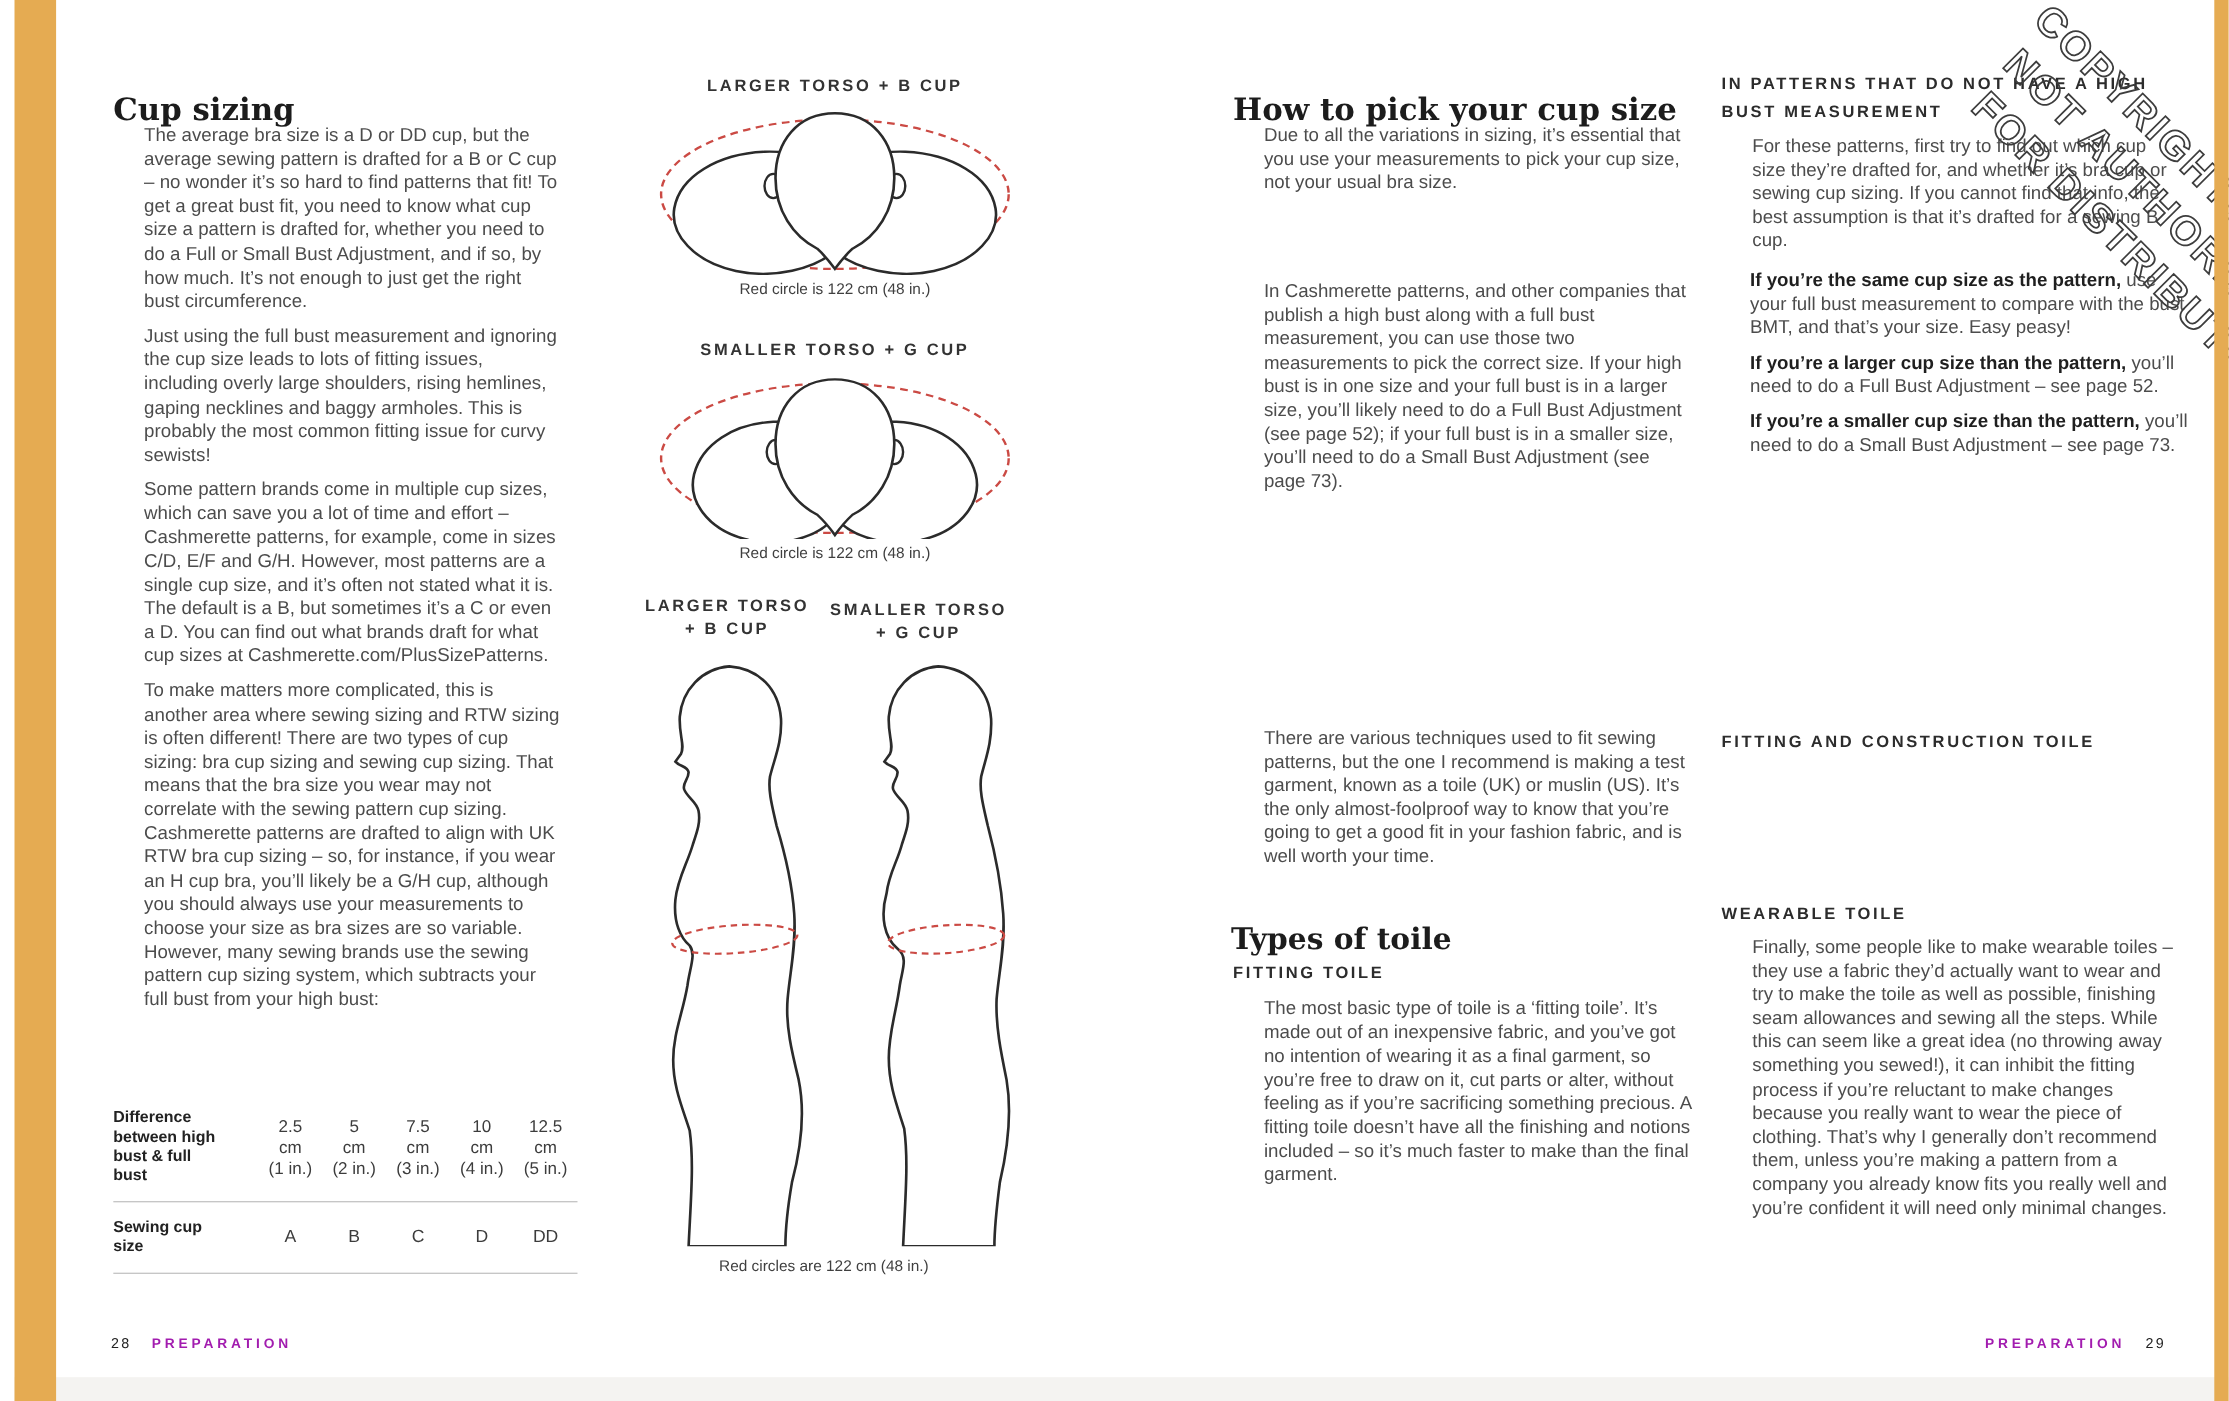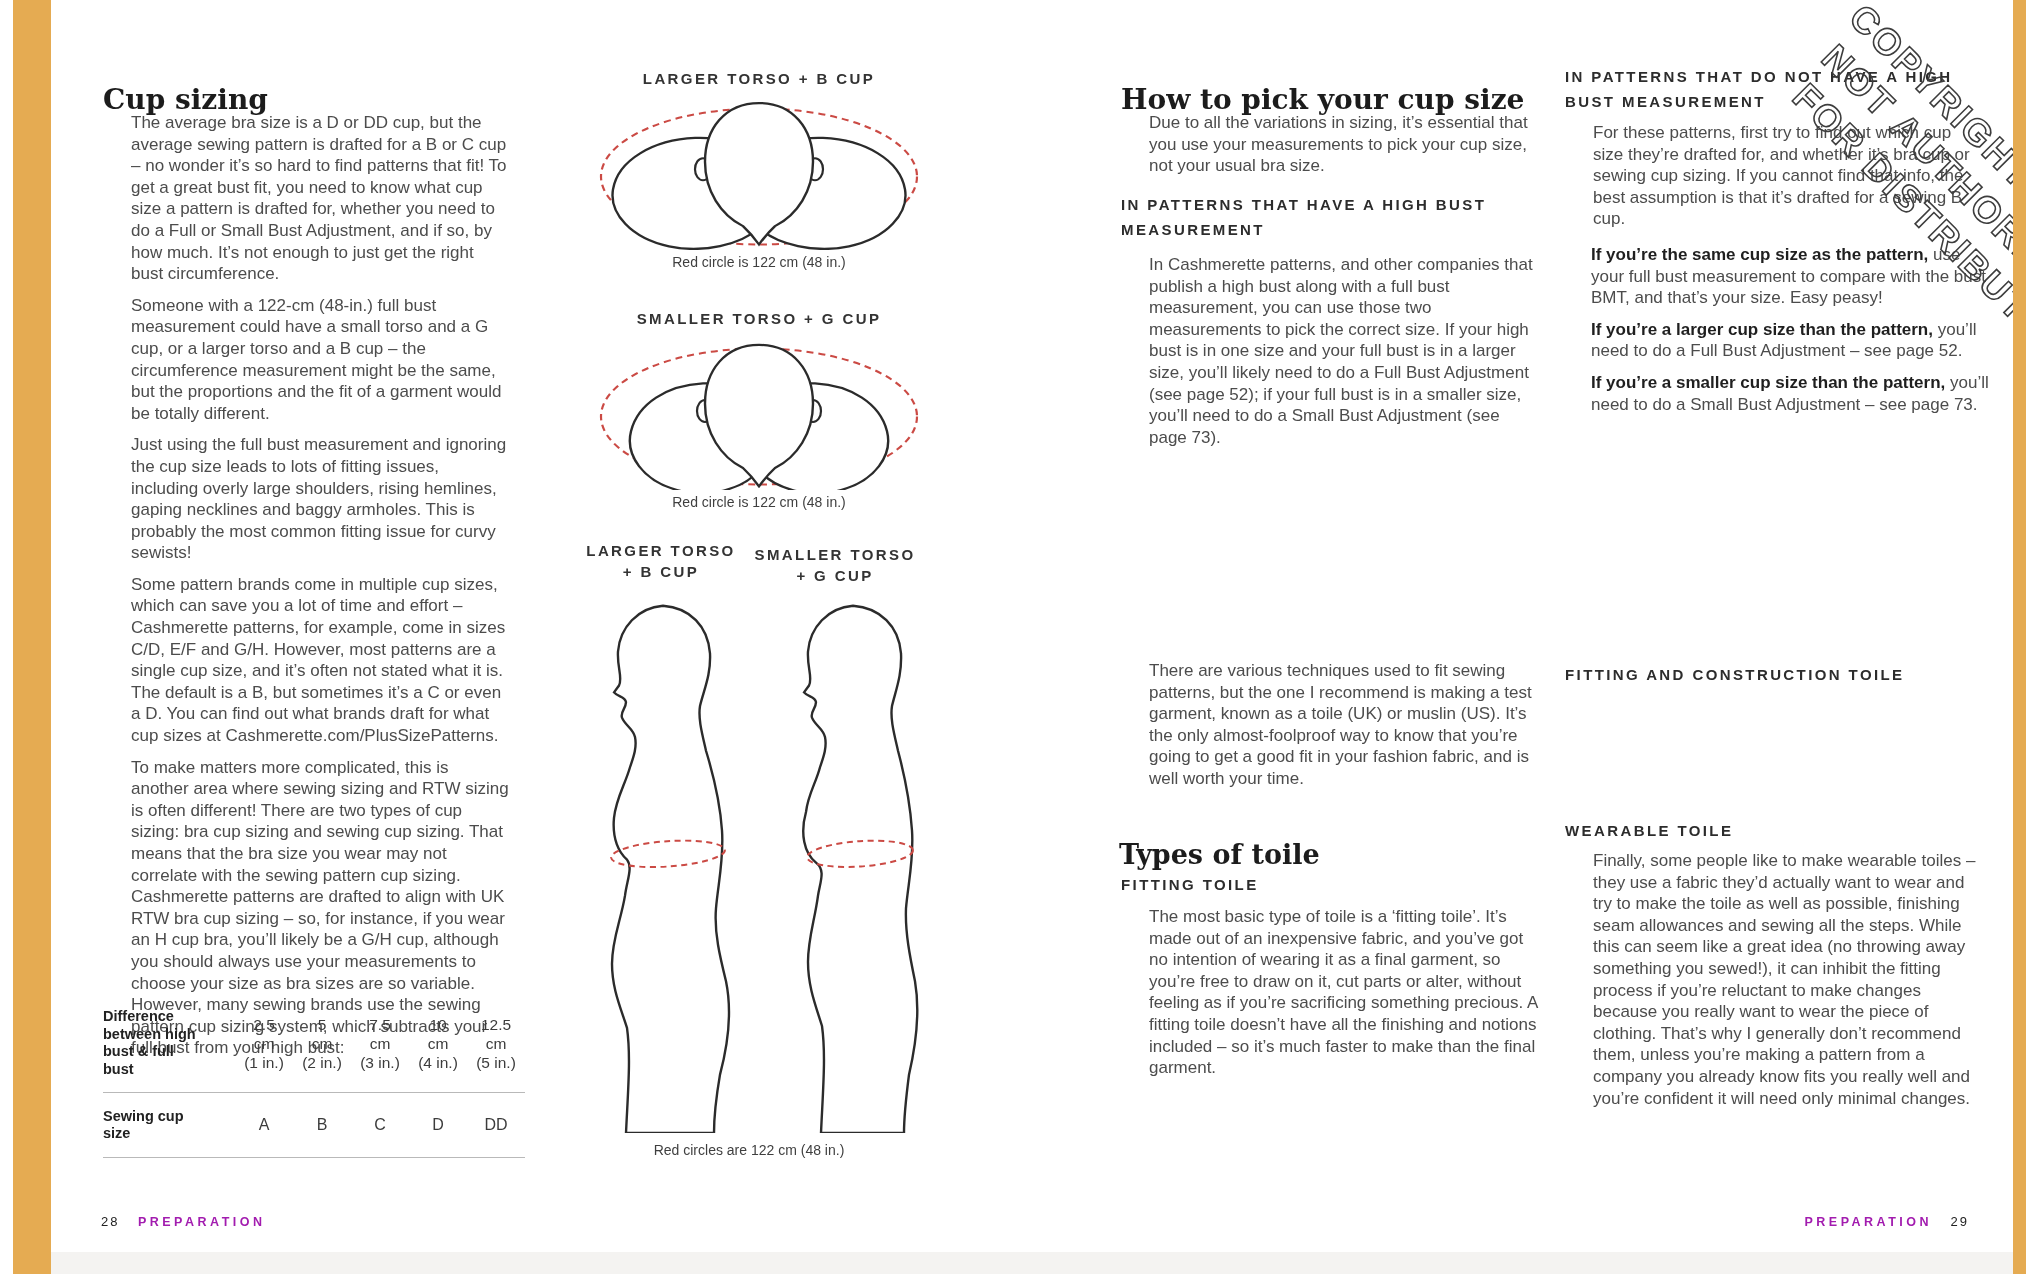--- a/index.html
+++ b/index.html
@@ -40,21 +40,20 @@
 <body>
 
 <div id="canvas">
 
   <div class="bottom-strip"></div>
 
   <h1 class="serif-h h-main abs" style="left:90px;top:66px;">Cup sizing</h1>
 
   <div class="body-t abs" style="left:118px;top:112px;width:378px;">
     <p>The average bra size is a D or DD cup, but the average sewing pattern is drafted for a B or C cup – no wonder it’s so hard to find patterns that fit! To get a great bust fit, you need to know what cup size a pattern is drafted for, whether you need to do a Full or Small Bust Adjustment, and if so, by how much. It’s not enough to just get the right bust circumference.</p>
-    <p>Someone with a 122-cm (48-in.) full bust measurement could have a small torso and a G cup, or a larger torso and a B cup – the circumference measurement might be the same, but the proportions and the fit of a garment would be totally different.</p>
     <p>Just using the full bust measurement and ignoring the cup size leads to lots of fitting issues, including overly large shoulders, rising hemlines, gaping necklines and baggy armholes. This is probably the most common fitting issue for curvy sewists!</p>
     <p>Some pattern brands come in multiple cup sizes, which can save you a lot of time and effort – Cashmerette patterns, for example, come in sizes C/D, E/F and G/H. However, most patterns are a single cup size, and it’s often not stated what it is. The default is a B, but sometimes it’s a C or even a D. You can find out what brands draft for what cup sizes at Cashmerette.com/PlusSizePatterns.</p>
     <p>To make matters more complicated, this is another area where sewing sizing and RTW sizing is often different! There are two types of cup sizing: bra cup sizing and sewing cup sizing. That means that the bra size you wear may not correlate with the sewing pattern cup sizing. Cashmerette patterns are drafted to align with UK RTW bra cup sizing – so, for instance, if you wear an H cup bra, you’ll likely be a G/H cup, although you should always use your measurements to choose your size as bra sizes are so variable. However, many sewing brands use the sewing pattern cup sizing system, which subtracts your full bust from your high bust:</p>
   </div>
 
   <div class="abs" style="left:90px;top:990px;width:422px;">
     <div class="t-row" style="margin-top:14px;min-height:78px;">
       <div class="t-label">Difference between high bust &amp; full bust</div>
       <div class="t-cell">
           <span>2.5</span>
@@ -137,21 +136,20 @@
     <ellipse cx="292" cy="263" rx="53" ry="13" transform="rotate(-4 292 263)" fill="none" stroke="#cb4a44" stroke-width="2" stroke-dasharray="6 4.5"></ellipse>
   </svg>
   <div class="cap abs" style="left:556px;top:1142px;width:360px;">Red circles are 122 cm (48 in.)</div>
 
   <h1 class="serif-h h-main abs" style="left:1108px;top:66px;">How to pick your cup size</h1>
 
   <div class="body-t abs" style="left:1136px;top:112px;width:385px;">
     <p>Due to all the variations in sizing, it’s essential that you use your measurements to pick your cup size, not your usual bra size.</p>
   </div>
 
-  <div class="sub-h abs" style="left:1108px;top:192px;width:420px;">IN PATTERNS THAT HAVE A HIGH BUST MEASUREMENT</div>
   <div class="body-t abs" style="left:1136px;top:254px;width:385px;">
     <p>In Cashmerette patterns, and other companies that publish a high bust along with a full bust measurement, you can use those two measurements to pick the correct size. If your high bust is in one size and your full bust is in a larger size, you’ll likely need to do a Full Bust Adjustment (see page 52); if your full bust is in a smaller size, you’ll need to do a Small Bust Adjustment (see page 73).</p>
   </div>
 
   <div class="sub-h abs" style="left:1552px;top:64px;width:410px;">IN PATTERNS THAT DO NOT HAVE A HIGH BUST MEASUREMENT</div>
   <div class="body-t abs" style="left:1580px;top:122px;width:392px;">
     <p>For these patterns, first try to find out which cup size they’re drafted for, and whether it’s bra cup or sewing cup sizing. If you cannot find that info, the best assumption is that it’s drafted for a sewing B cup.</p>
   </div>
   <div class="body-t abs" style="left:1578px;top:244px;width:400px;">
     <p class="tip"><strong>If you’re the same cup size as the pattern,</strong><span> use your full bust measurement to compare with the bust BMT, and that’s your size. Easy peasy!</span></p>

